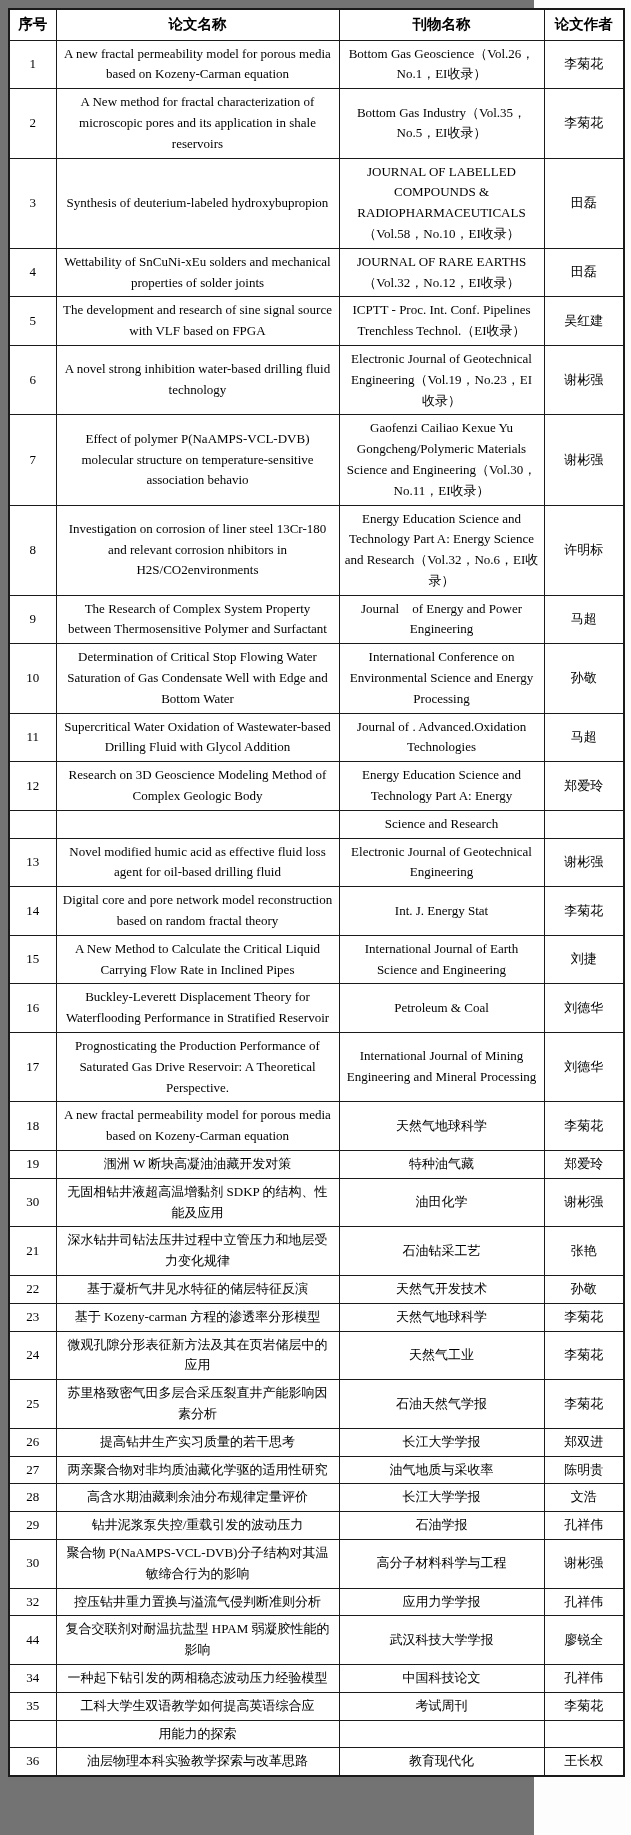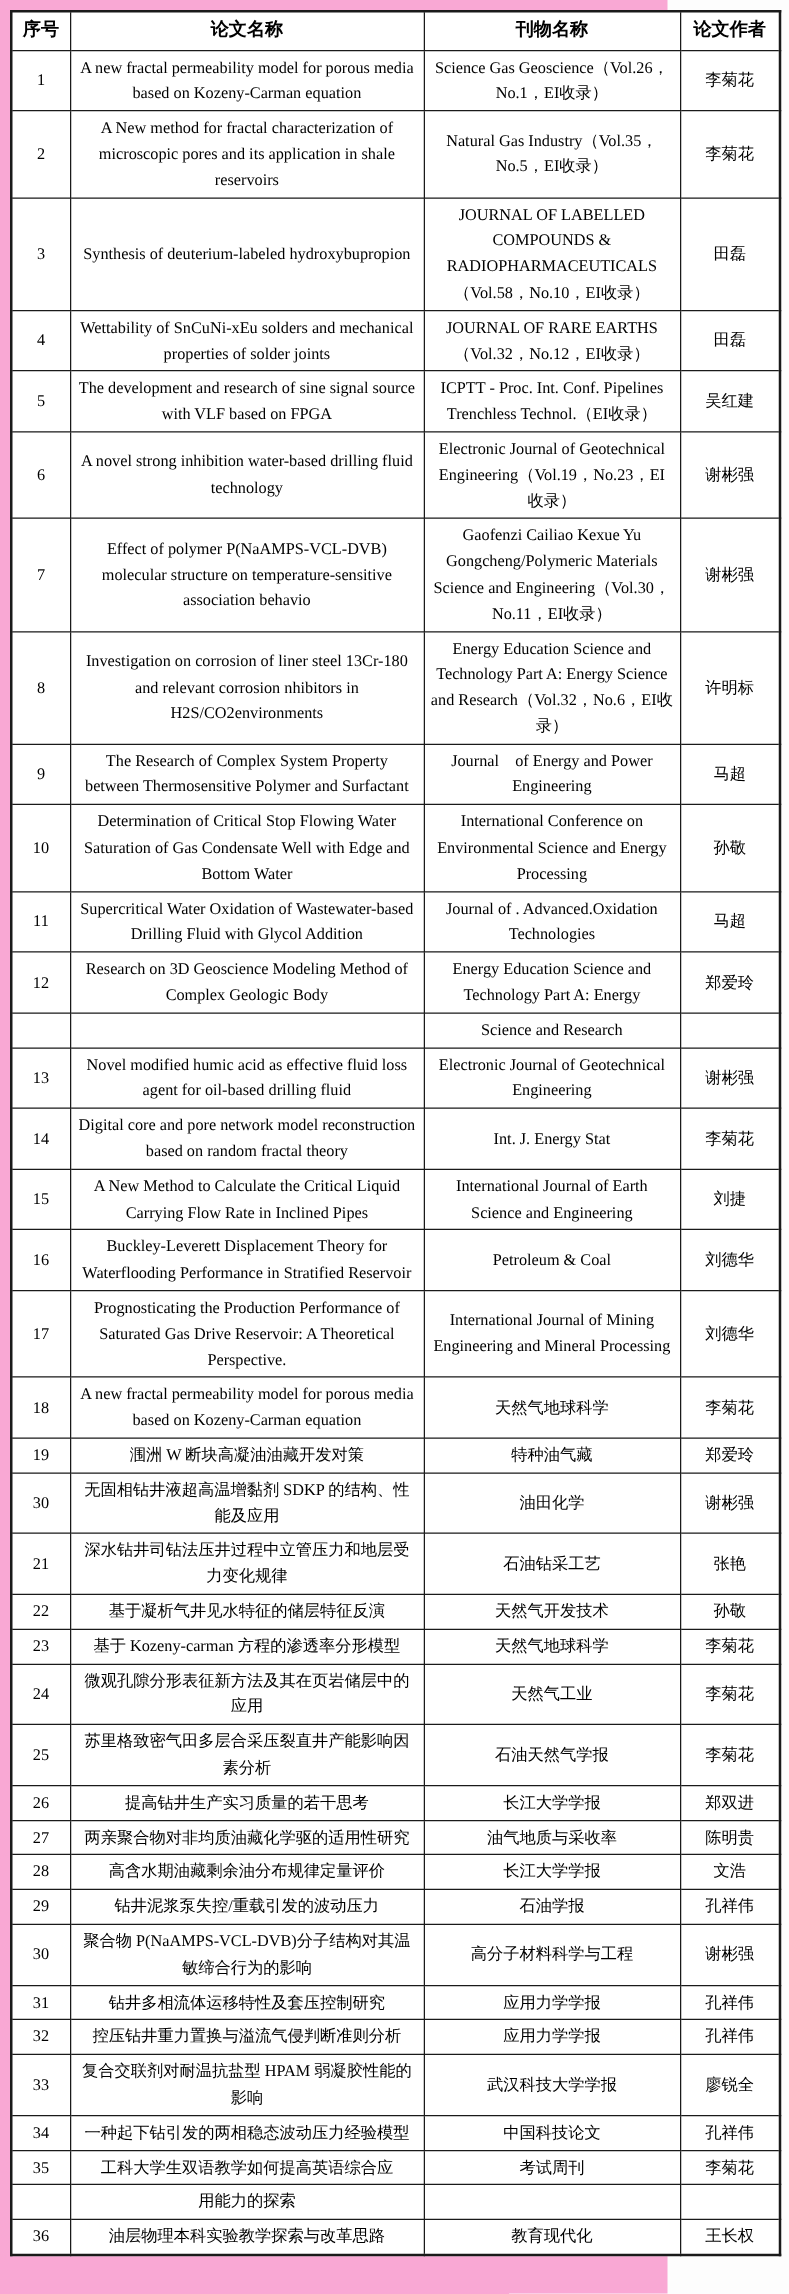--- a/index.html
+++ b/index.html
@@ -5,21 +5,21 @@
   html, body {
     margin: 0;
     padding: 0;
     background: #fdfdfd;
     font-family: "Liberation Serif", "DejaVu Serif", serif;
     color: #000;
   }
   .page {
     width: 534px;
     min-height: 1835px;
-    background: #f9a8d4;
+    background: #737373;
     box-sizing: border-box;
     padding: 8px 0 0 8px;
   }
   table.papers {
     border-collapse: collapse;
     table-layout: fixed;
     width: 615px;
     background: #fff;
     border: 2px solid #1a1a1a;
   }
@@ -62,27 +62,27 @@
         <th>序号</th>
         <th>论文名称</th>
         <th>刊物名称</th>
         <th>论文作者</th>
       </tr>
     </thead>
     <tbody>
         <tr>
           <td>1</td>
           <td>A new fractal permeability model for porous media based on Kozeny-Carman equation</td>
-          <td>Science Gas Geoscience（Vol.26，No.1，EI收录）</td>
+          <td>Bottom Gas Geoscience（Vol.26，No.1，EI收录）</td>
           <td>李菊花</td>
         </tr>
         <tr>
           <td>2</td>
           <td>A New method for fractal characterization of microscopic pores and its application in shale reservoirs</td>
-          <td>Natural Gas Industry（Vol.35，No.5，EI收录）</td>
+          <td>Bottom Gas Industry（Vol.35，No.5，EI收录）</td>
           <td>李菊花</td>
         </tr>
         <tr>
           <td>3</td>
           <td>Synthesis of deuterium-labeled hydroxybupropion</td>
           <td>JOURNAL OF LABELLED COMPOUNDS &amp; RADIOPHARMACEUTICALS（Vol.58，No.10，EI收录）</td>
           <td>田磊</td>
         </tr>
         <tr>
           <td>4</td>
@@ -246,33 +246,27 @@
           <td>石油学报</td>
           <td>孔祥伟</td>
         </tr>
         <tr>
           <td>30</td>
           <td>聚合物 P(NaAMPS-VCL-DVB)分子结构对其温敏缔合行为的影响</td>
           <td>高分子材料科学与工程</td>
           <td>谢彬强</td>
         </tr>
         <tr>
-          <td>31</td>
-          <td>钻井多相流体运移特性及套压控制研究</td>
-          <td>应用力学学报</td>
-          <td>孔祥伟</td>
-        </tr>
-        <tr>
           <td>32</td>
           <td>控压钻井重力置换与溢流气侵判断准则分析</td>
           <td>应用力学学报</td>
           <td>孔祥伟</td>
         </tr>
         <tr>
-          <td>33</td>
+          <td>44</td>
           <td>复合交联剂对耐温抗盐型 HPAM 弱凝胶性能的影响</td>
           <td>武汉科技大学学报</td>
           <td>廖锐全</td>
         </tr>
         <tr>
           <td>34</td>
           <td>一种起下钻引发的两相稳态波动压力经验模型</td>
           <td>中国科技论文</td>
           <td>孔祥伟</td>
         </tr>

